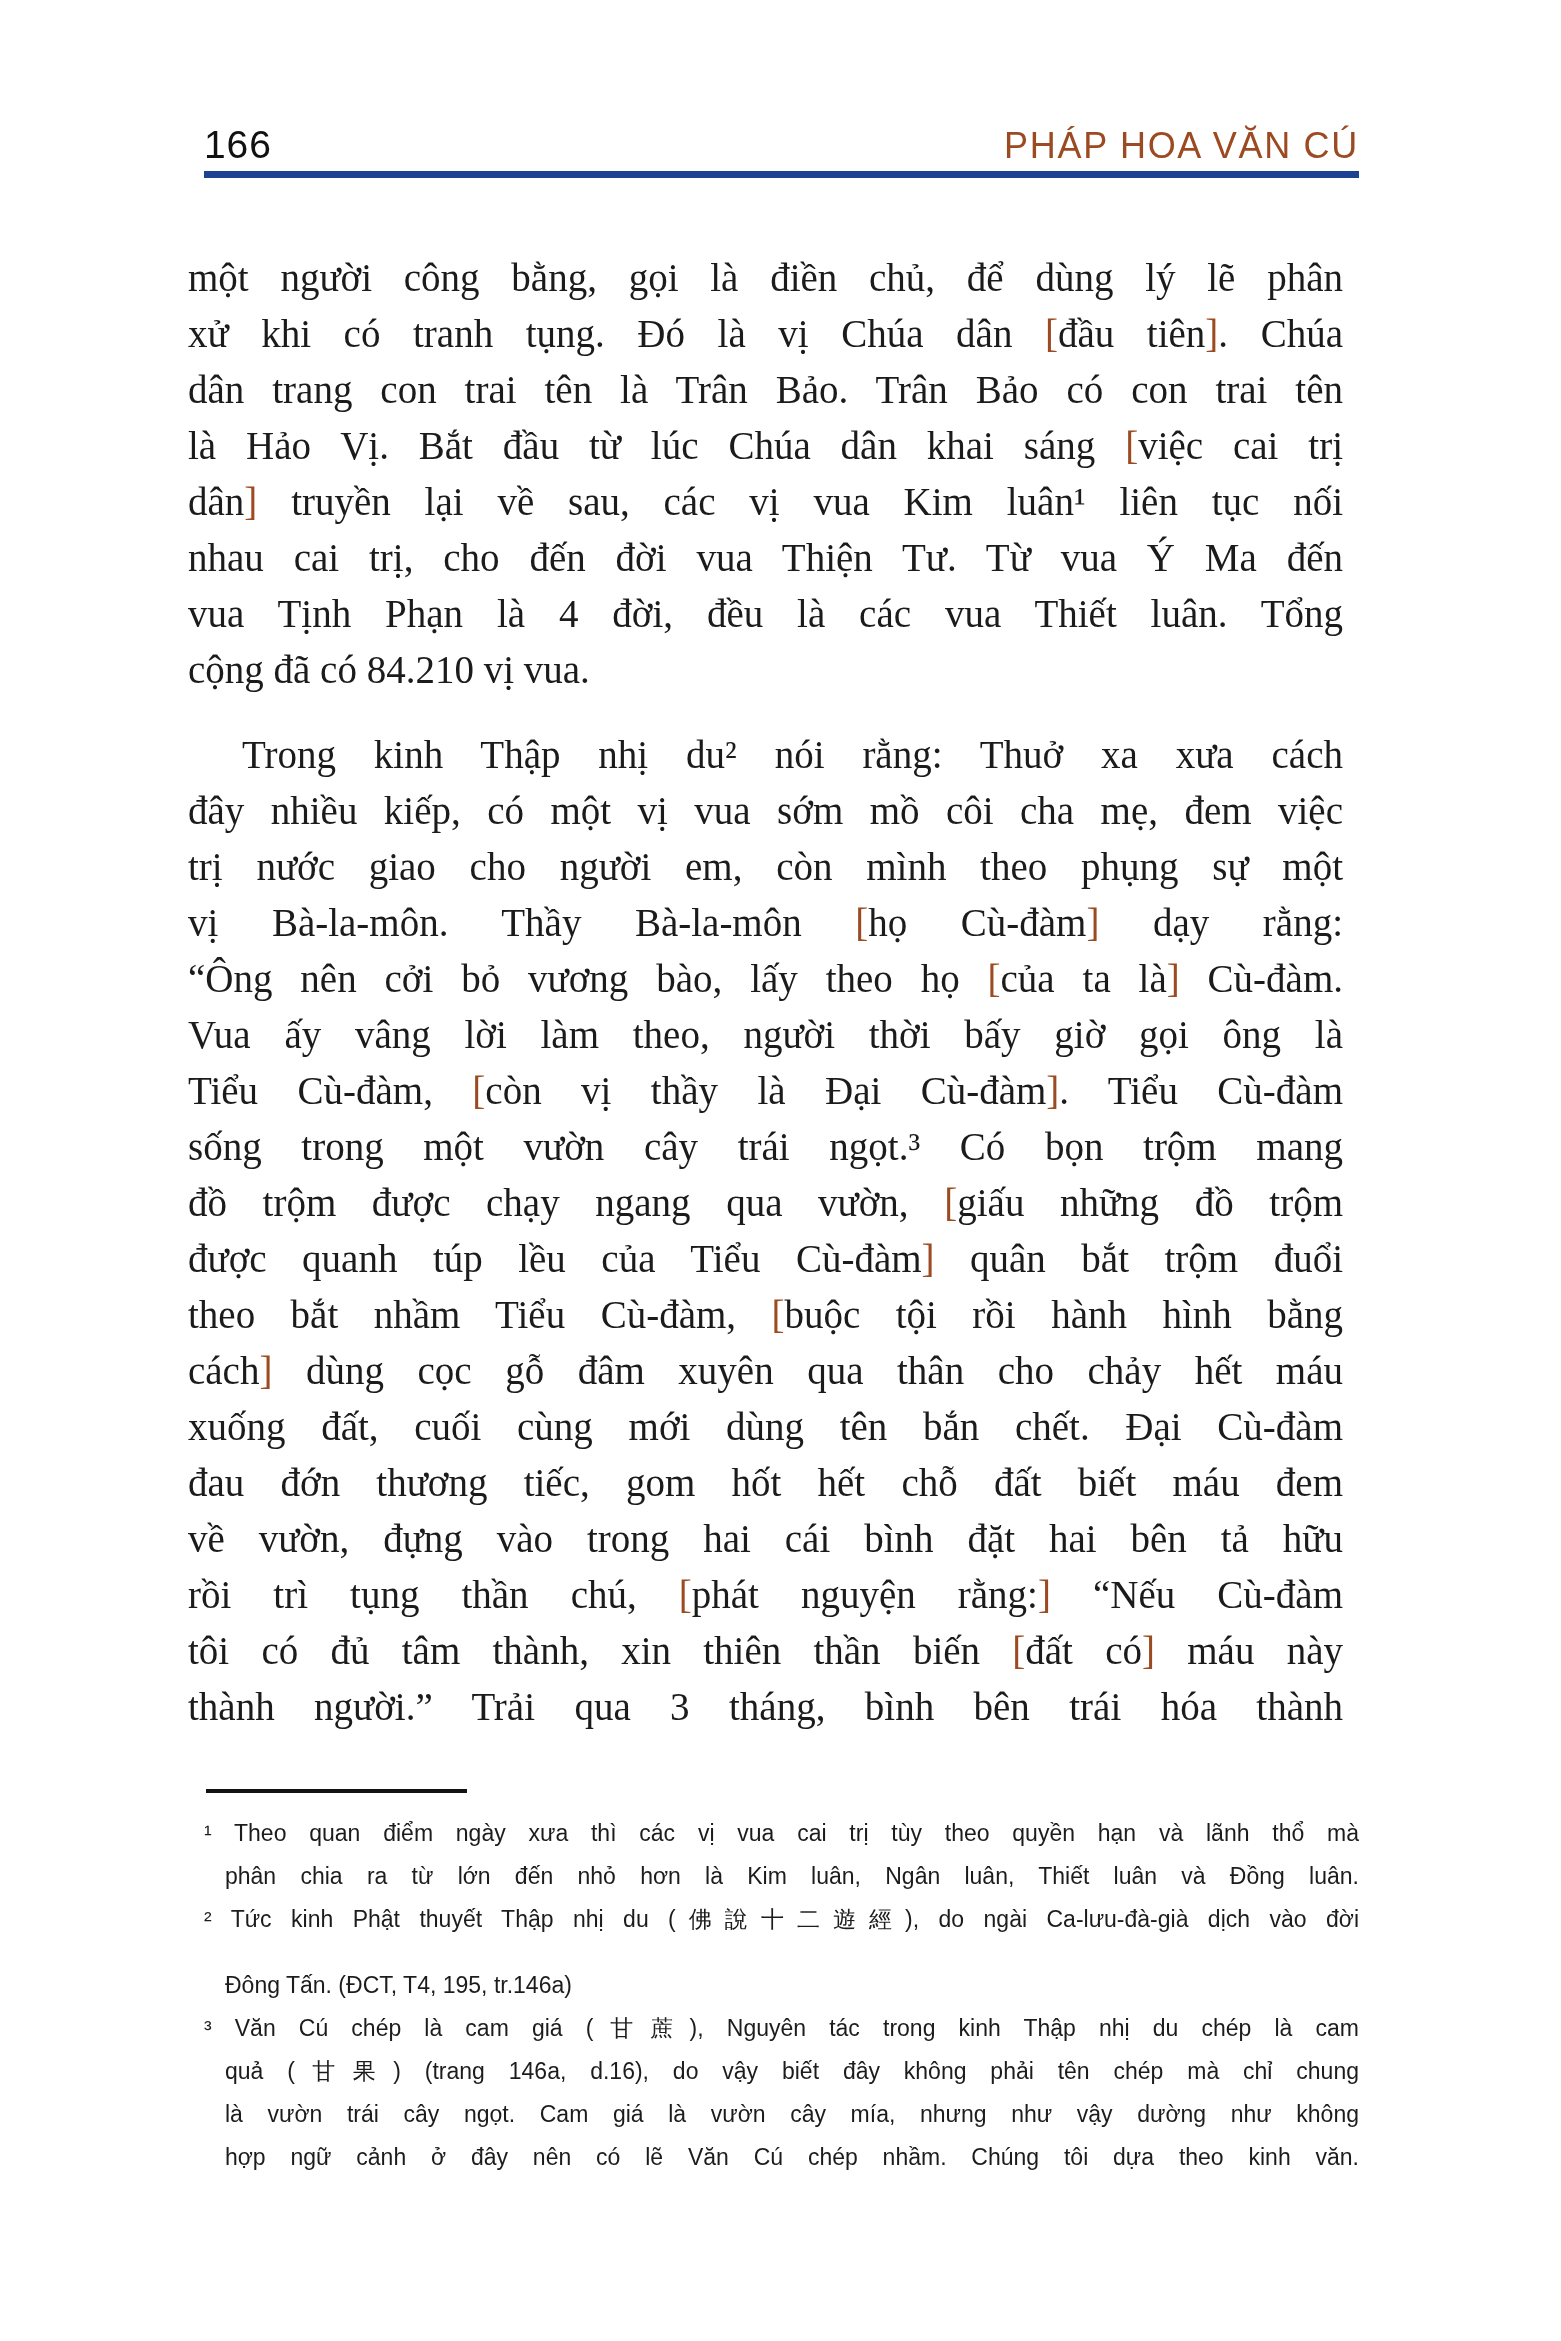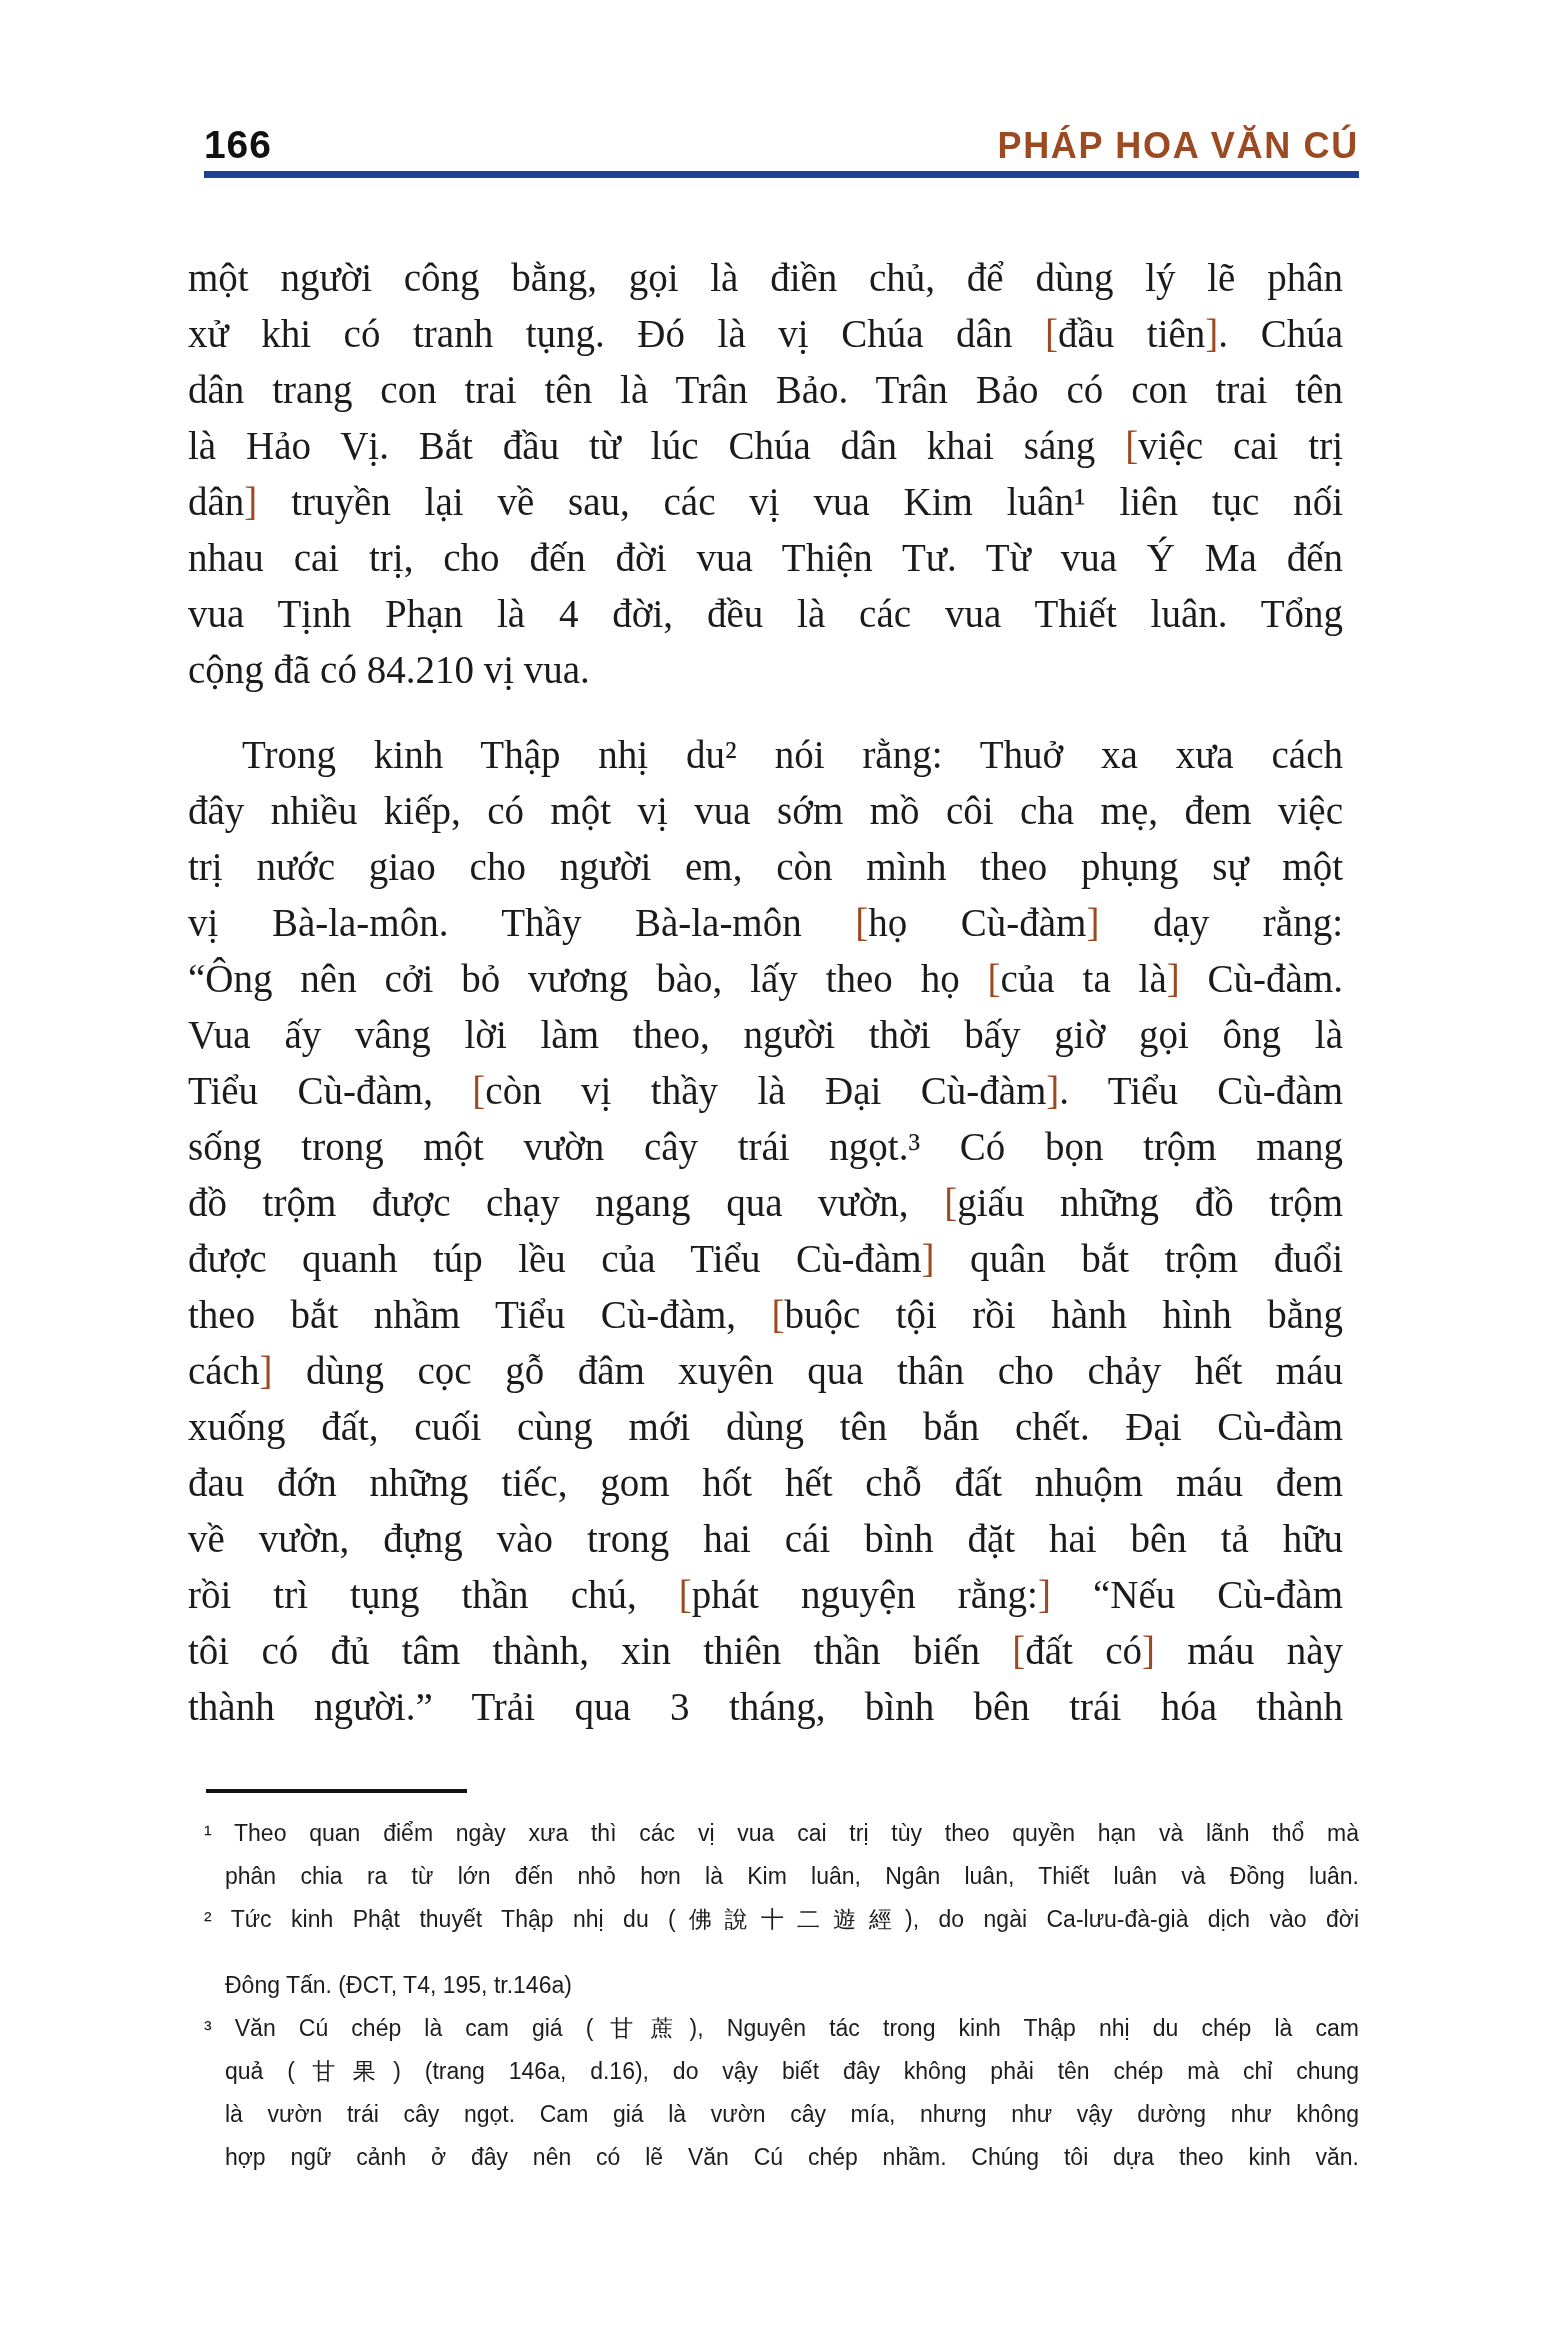--- a/index.html
+++ b/index.html
@@ -12,21 +12,21 @@
     position:relative;
     width:1561px;height:2342px;
     background:#ffffff;
     font-family:"Liberation Serif", serif;
     color:var(--ink);
     overflow:hidden;
   }
   .header{
     position:absolute;top:123px;left:204px;width:1155px;
     display:flex;justify-content:space-between;align-items:baseline;
-    font-family:"Liberation Sans", sans-serif;font-weight:bold;
+    font-family:"Liberation Sans", sans-serif;font-weight:normal;
   }
   .page-number{font-size:39px;color:#111;letter-spacing:0.9px;}
   .running-title{font-size:36px;color:var(--rust);letter-spacing:1.7px;margin-left:32px;}
   .rule{
     position:absolute;top:171px;left:204px;width:1155px;height:7px;
     background:var(--blue);
   }
   .body-text{
     position:absolute;top:250px;left:188px;width:1155px;
     font-size:39px;line-height:56px;color:var(--ink);
@@ -77,21 +77,21 @@
         <div class="line">vị Bà-la-môn. Thầy Bà-la-môn <span class="bk">[</span>họ Cù-đàm<span class="bk">]</span> dạy rằng:</div>
         <div class="line">“Ông nên cởi bỏ vương bào, lấy theo họ <span class="bk">[</span>của ta là<span class="bk">]</span> Cù-đàm.</div>
         <div class="line">Vua ấy vâng lời làm theo, người thời bấy giờ gọi ông là</div>
         <div class="line">Tiểu Cù-đàm, <span class="bk">[</span>còn vị thầy là Đại Cù-đàm<span class="bk">]</span>. Tiểu Cù-đàm</div>
         <div class="line">sống trong một vườn cây trái ngọt.³ Có bọn trộm mang</div>
         <div class="line">đồ trộm được chạy ngang qua vườn, <span class="bk">[</span>giấu những đồ trộm</div>
         <div class="line">được quanh túp lều của Tiểu Cù-đàm<span class="bk">]</span> quân bắt trộm đuổi</div>
         <div class="line">theo bắt nhầm Tiểu Cù-đàm, <span class="bk">[</span>buộc tội rồi hành hình bằng</div>
         <div class="line">cách<span class="bk">]</span> dùng cọc gỗ đâm xuyên qua thân cho chảy hết máu</div>
         <div class="line">xuống đất, cuối cùng mới dùng tên bắn chết. Đại Cù-đàm</div>
-        <div class="line">đau đớn những tiếc, gom hốt hết chỗ đất nhuộm máu đem</div>
+        <div class="line">đau đớn thương tiếc, gom hốt hết chỗ đất biết máu đem</div>
         <div class="line">về vườn, đựng vào trong hai cái bình đặt hai bên tả hữu</div>
         <div class="line">rồi trì tụng thần chú, <span class="bk">[</span>phát nguyện rằng:<span class="bk">]</span> “Nếu Cù-đàm</div>
         <div class="line">tôi có đủ tâm thành, xin thiên thần biến <span class="bk">[</span>đất có<span class="bk">]</span> máu này</div>
         <div class="line">thành người.” Trải qua 3 tháng, bình bên trái hóa thành</div>
       </div>
     </div>
 
   <div class="fn-sep"></div>
   <div class="footnotes" id="footnotes">
       <div class="footnote">

